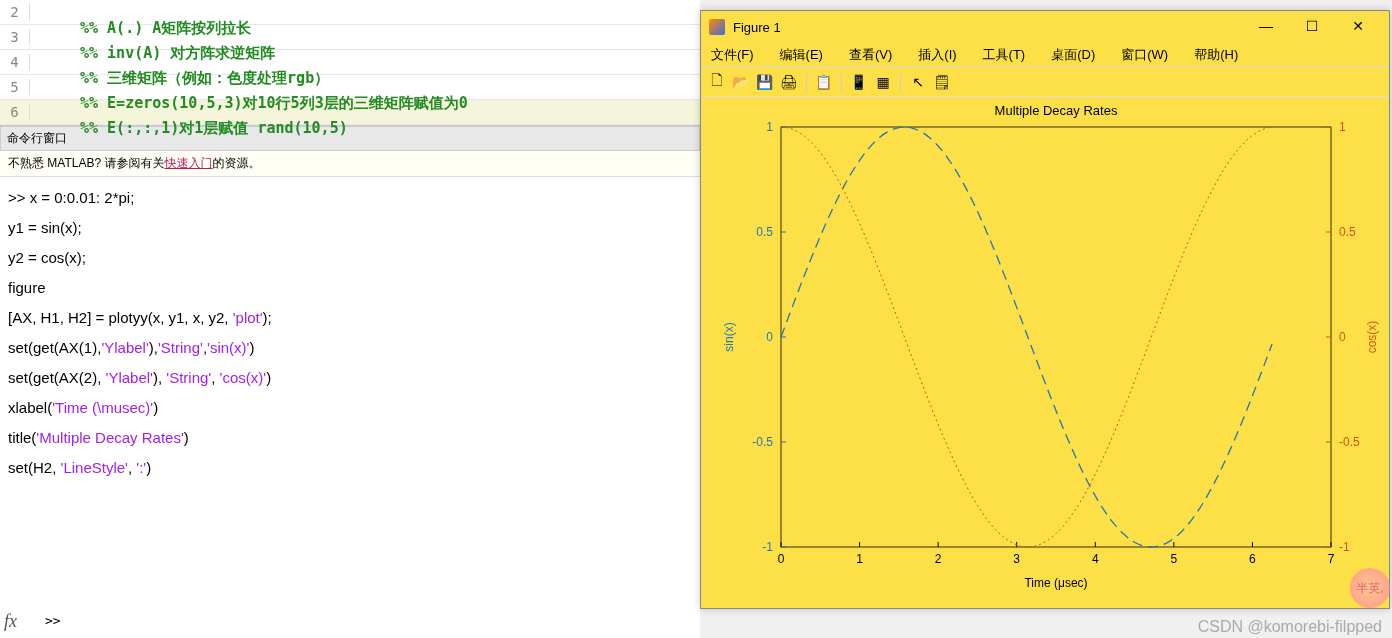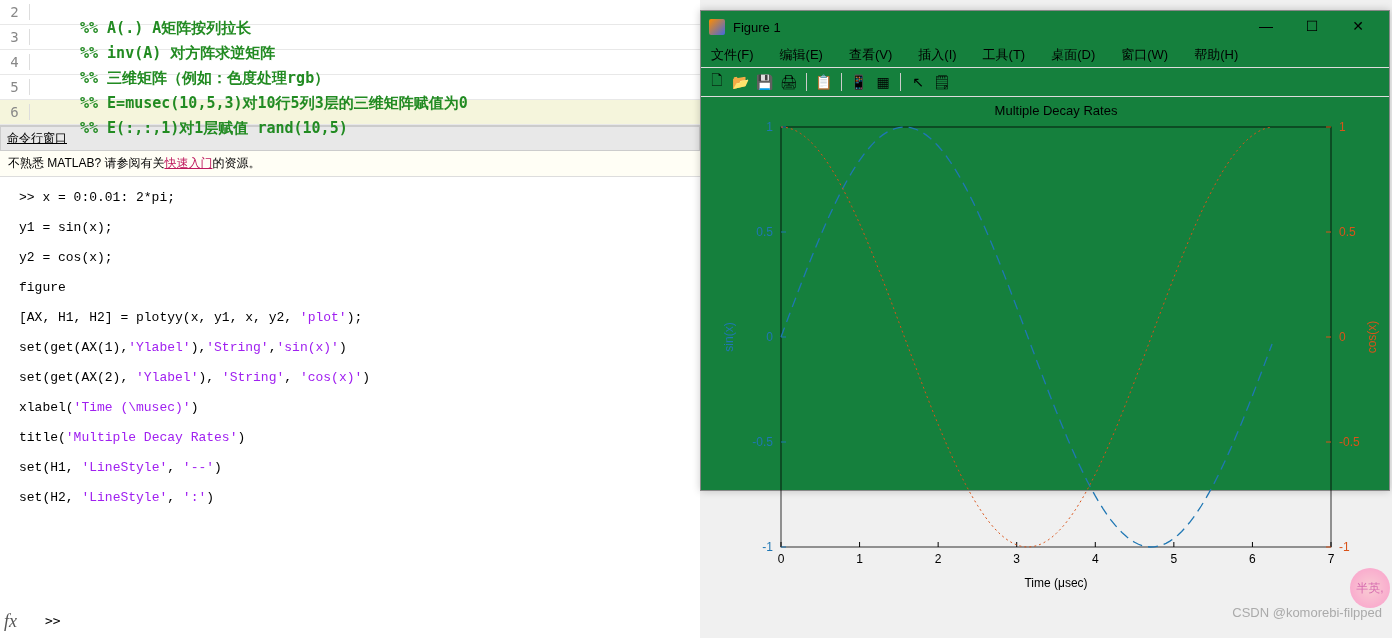--- a/index.html
+++ b/index.html
@@ -3,41 +3,41 @@
 <meta charset="utf-8">
 <style>
 * { margin: 0; padding: 0; box-sizing: border-box; }
 body { font-family: "Microsoft YaHei", sans-serif; font-size: 13px; background: #f0f0f0; width: 1392px; height: 638px; overflow: hidden; position: relative; }
 .left-pane { position: absolute; left: 0; top: 0; width: 700px; height: 638px; background: #fff; }
 .editor { border-bottom: 1px solid #ccc; background: #fff; }
 .editor-row { display: flex; align-items: center; height: 25px; border-bottom: 1px solid #e8e8e8; }
 .editor-row.hl { background: #f5f5dc; }
 .line-num { width: 30px; text-align: center; color: #888; font-family: Consolas, monospace; font-size: 14px; border-right: 1px solid #ddd; }
 .line-code { padding-left: 50px; font-family: Consolas, "Microsoft YaHei", monospace; font-size: 15px; color: #228B22; font-weight: bold; margin-top: 32px; }
-.cmd-title { background: #e8e8e8; padding: 3px 6px; border: 1px solid #ccc; font-size: 12px; text-decoration: underline; }
+.cmd-title { background: #e8e8e8; padding: 3px 6px; border: 1px solid #ccc; font-size: 12px; }
 .cmd-hint { padding: 4px 8px; border-bottom: 1px solid #ddd; font-size: 12px; background: #fffef5; }
 .cmd-hint a { color: #be185d; }
-.cmd-body { padding: 6px 19px; font-family: Liberation Mono, monospace; font-size: 13px; line-height: 30px; }
+.cmd-body { padding: 6px 8px; font-family: Liberation Sans, sans-serif; font-size: 15px; line-height: 30px; }
 .cmd-body .comment { color: #228B22; }
 .cmd-body .str { color: #A020F0; }
 .fx { position: absolute; left: 4px; bottom: 6px; font-style: italic; font-family: serif; font-size: 18px; color: #555; text-align: center; }
 .prompt2 { position: absolute; left: 45px; bottom: 10px; font-family: Consolas, monospace; }
 
-.figure-win { position: absolute; left: 700px; top: 10px; width: 690px; height: 481px; background: #15803d; border: 1px solid #888; box-shadow: 0 0 8px rgba(0,0,0,0.2); }
+.figure-win { position: absolute; left: 700px; top: 10px; width: 690px; height: 599px; background: #fde047; border: 1px solid #888; box-shadow: 0 0 8px rgba(0,0,0,0.2); }
 .fig-titlebar { display: flex; align-items: center; height: 32px; padding: 0 8px; }
 .fig-icon { width: 16px; height: 16px; margin-right: 8px; background: linear-gradient(135deg,#ff8c00,#4169e1); border-radius: 2px; }
 .fig-title { flex: 1; font-size: 13px; }
 .win-btn { width: 46px; height: 30px; text-align: center; line-height: 28px; font-size: 14px; cursor: pointer; }
 .fig-menubar { display: flex; gap: 26px; padding: 3px 10px; font-size: 13px; border-bottom: 1px solid #ddd; }
 .fig-menubar span { cursor: pointer; }
 .fig-toolbar { display: flex; gap: 4px; padding: 4px 6px; border-bottom: 1px solid #ddd; align-items: center; }
 .tb-btn { width: 20px; height: 20px; display: flex; align-items: center; justify-content: center; font-size: 14px; cursor: pointer; }
 .tb-sep { width: 1px; height: 18px; background: #ccc; margin: 0 3px; }
 .plot-area { position: relative; width: 100%; height: 500px; }
-.watermark { position: absolute; right: 10px; bottom: 18px; font-size: 13px; color: #aaa; text-align: center; }
+.watermark { position: absolute; right: 10px; bottom: 2px; font-size: 16px; color: #aaa; text-align: center; }
 .pink-badge { position: absolute; right: 2px; bottom: 30px; width: 40px; height: 40px; border-radius: 50%; background: radial-gradient(#ffb6c1,#ff69b4); opacity: 0.6; font-size: 12px; color: #c71585; display:flex; align-items:center; justify-content:center; }
 svg text { font-family: sans-serif; }
 </style>
 </head>
 <body>
 
 <div class="left-pane">
   <div class="editor" id="editor">
       <div class="editor-row">
         <div class="line-num">2</div>
@@ -46,42 +46,41 @@
       <div class="editor-row">
         <div class="line-num">3</div>
         <div class="line-code">%% inv(A) 对方阵求逆矩阵</div>
       </div>
       <div class="editor-row">
         <div class="line-num">4</div>
         <div class="line-code">%% 三维矩阵（例如：色度处理rgb）</div>
       </div>
       <div class="editor-row">
         <div class="line-num">5</div>
-        <div class="line-code">%% E=musec(10,5,3)对10行5列3层的三维矩阵赋值为0</div>
+        <div class="line-code">%% E=zeros(10,5,3)对10行5列3层的三维矩阵赋值为0</div>
       </div>
       <div class="editor-row hl">
         <div class="line-num">6</div>
         <div class="line-code">%% E(:,:,1)对1层赋值 rand(10,5)</div>
       </div>
     </div>
   <div class="cmd-title">命令行窗口</div>
   <div class="cmd-hint">
     <span>不熟悉 MATLAB? 请参阅有关</span><a href="#">快速入门</a><span>的资源。</span>
   </div>
   <div class="cmd-body" id="cmdbody">
       <div>&gt;&gt; x = 0:0.01: 2*pi;</div>
       <div>y1 = sin(x);</div>
       <div>y2 = cos(x);</div>
       <div>figure</div>
       <div>[AX, H1, H2] = plotyy(x, y1, x, y2, <span class="str">'plot'</span>);</div>
       <div>set(get(AX(1),<span class="str">'Ylabel'</span>),<span class="str">'String'</span>,<span class="str">'sin(x)'</span>)</div>
       <div>set(get(AX(2), <span class="str">'Ylabel'</span>), <span class="str">'String'</span>, <span class="str">'cos(x)'</span>)</div>
       <div>xlabel(<span class="str">'Time (\musec)'</span>)</div>
       <div>title(<span class="str">'Multiple Decay Rates'</span>)</div>
-      <div>set(H1, <span class="str">'LineStyle'</span>, <span class="str">'--'</span>)</div>
       <div>set(H2, <span class="str">'LineStyle'</span>, <span class="str">':'</span>)</div>
     </div>
   <div class="fx">fx</div>
   <div class="prompt2">&gt;&gt;</div>
 </div>
 
 <div class="figure-win">
   <div class="fig-titlebar">
     <div class="fig-icon"></div>
     <div class="fig-title">Figure 1</div>

